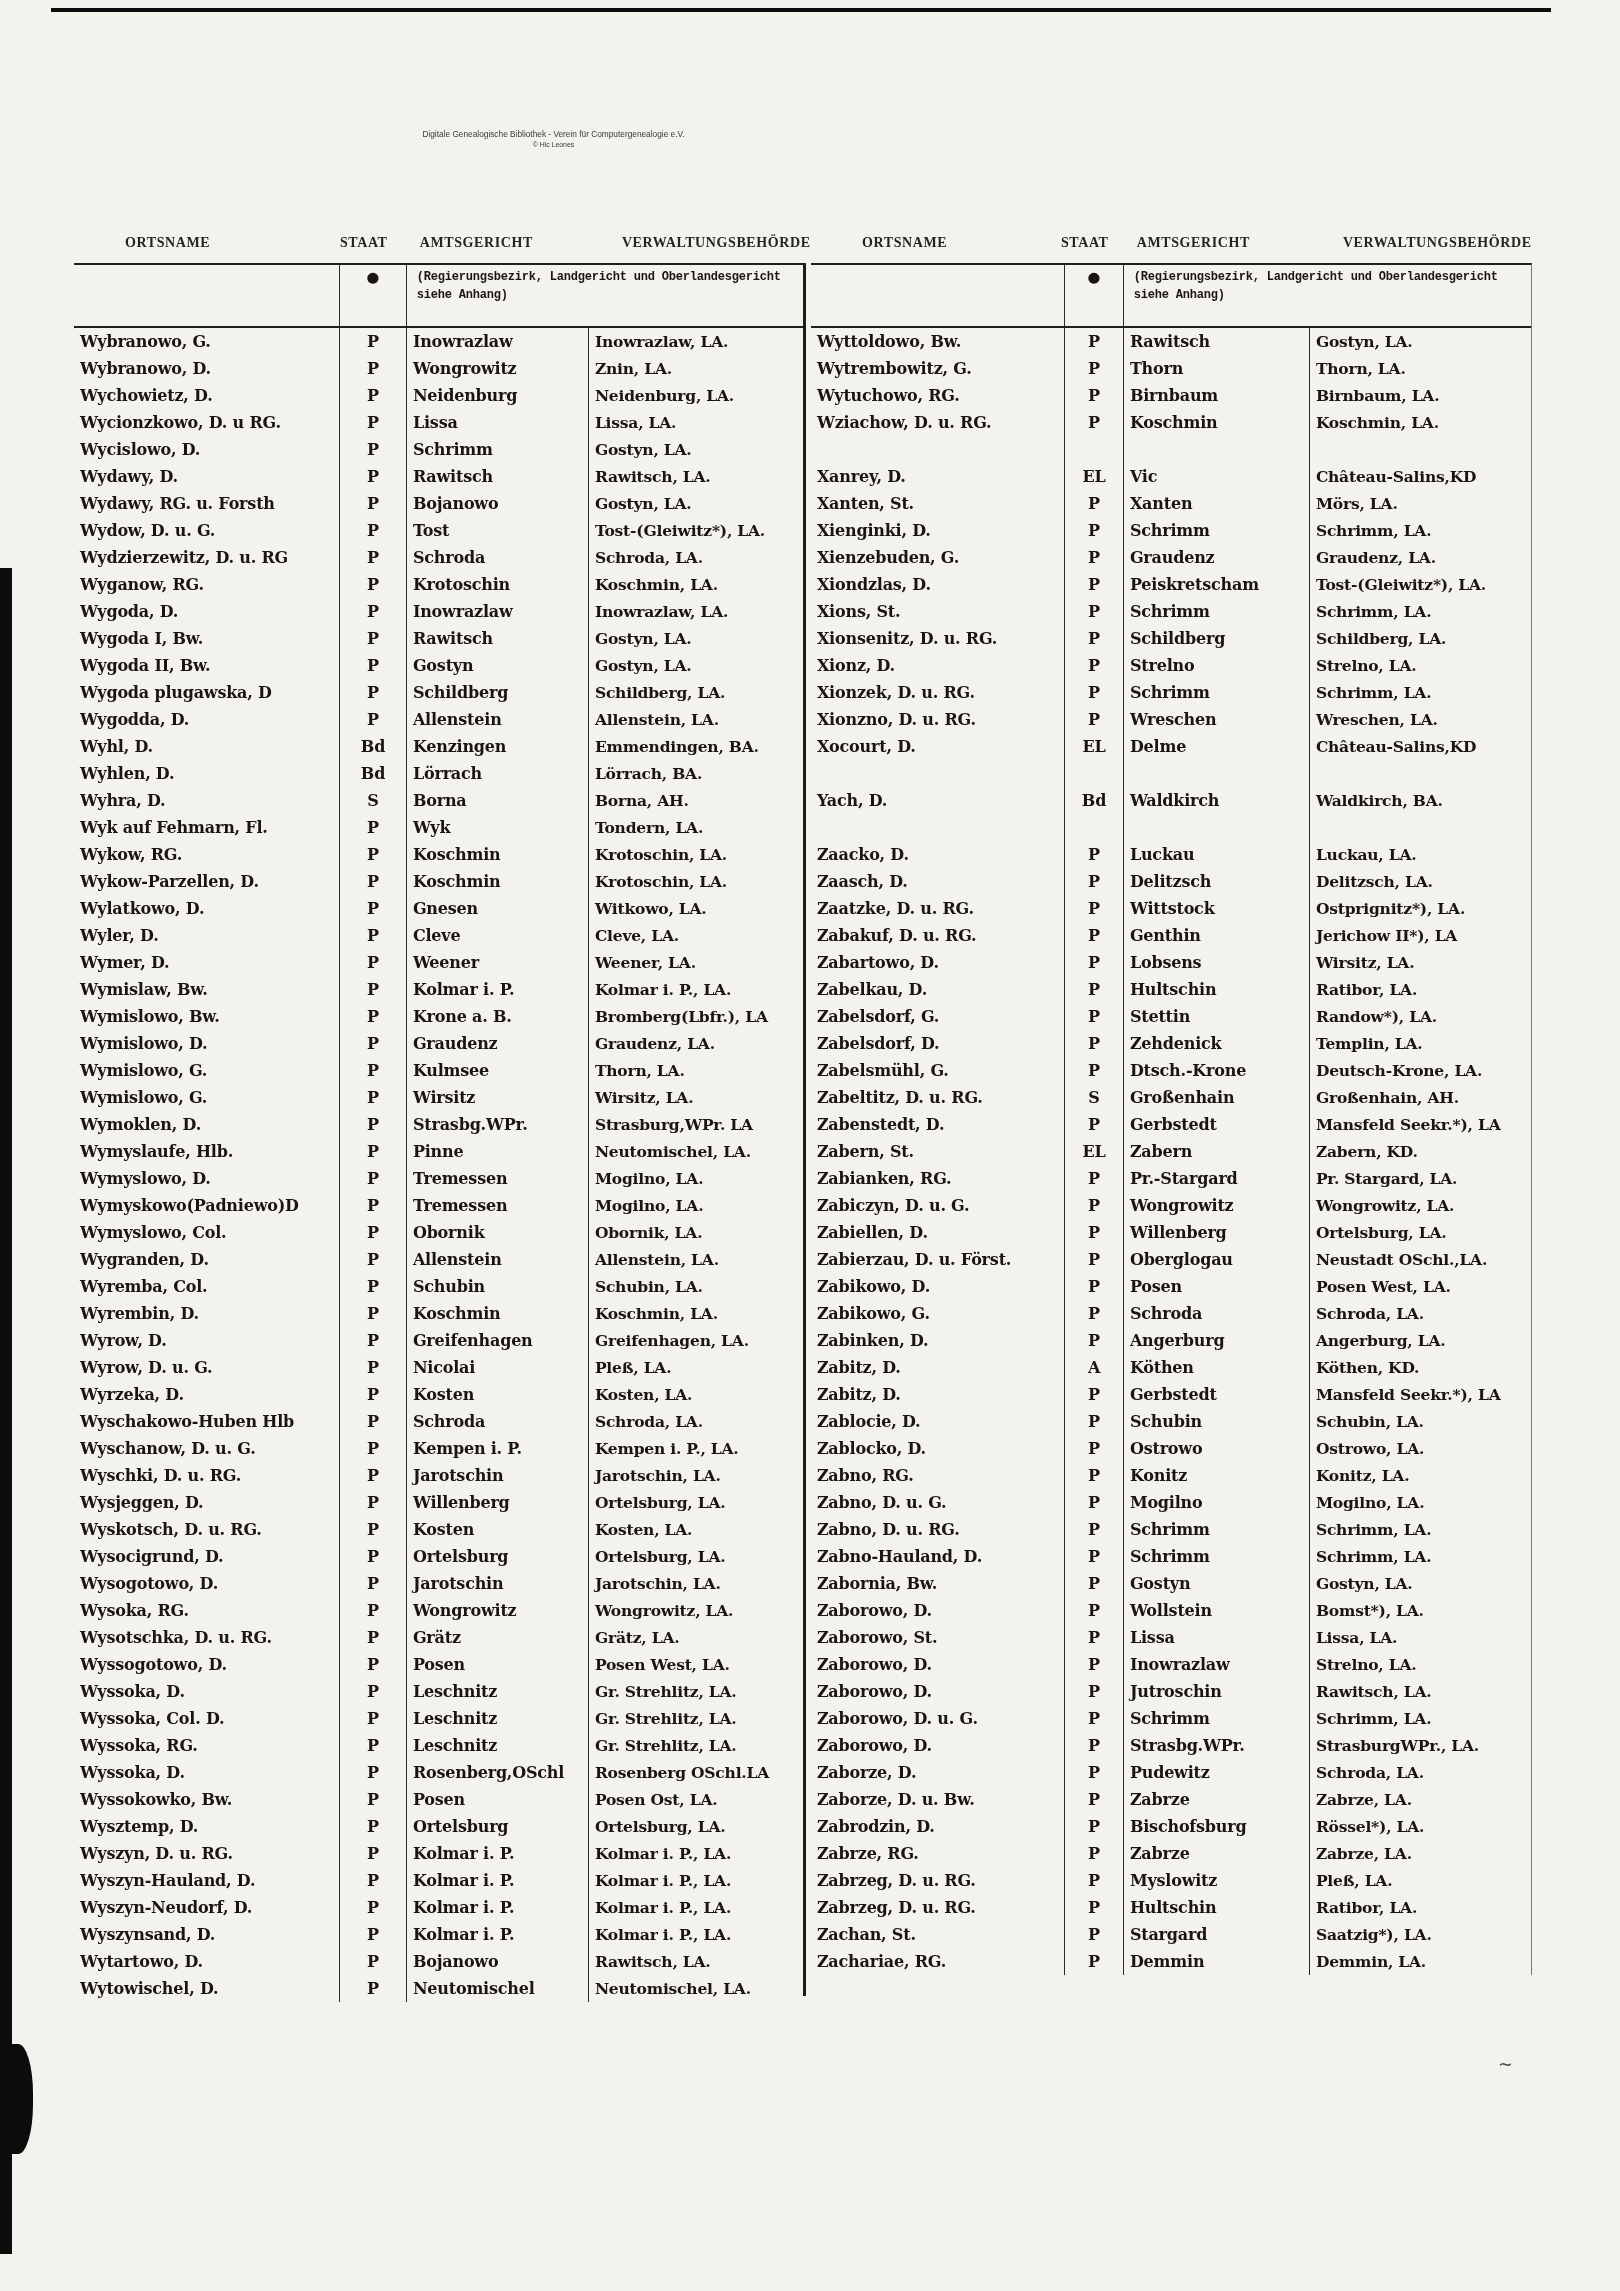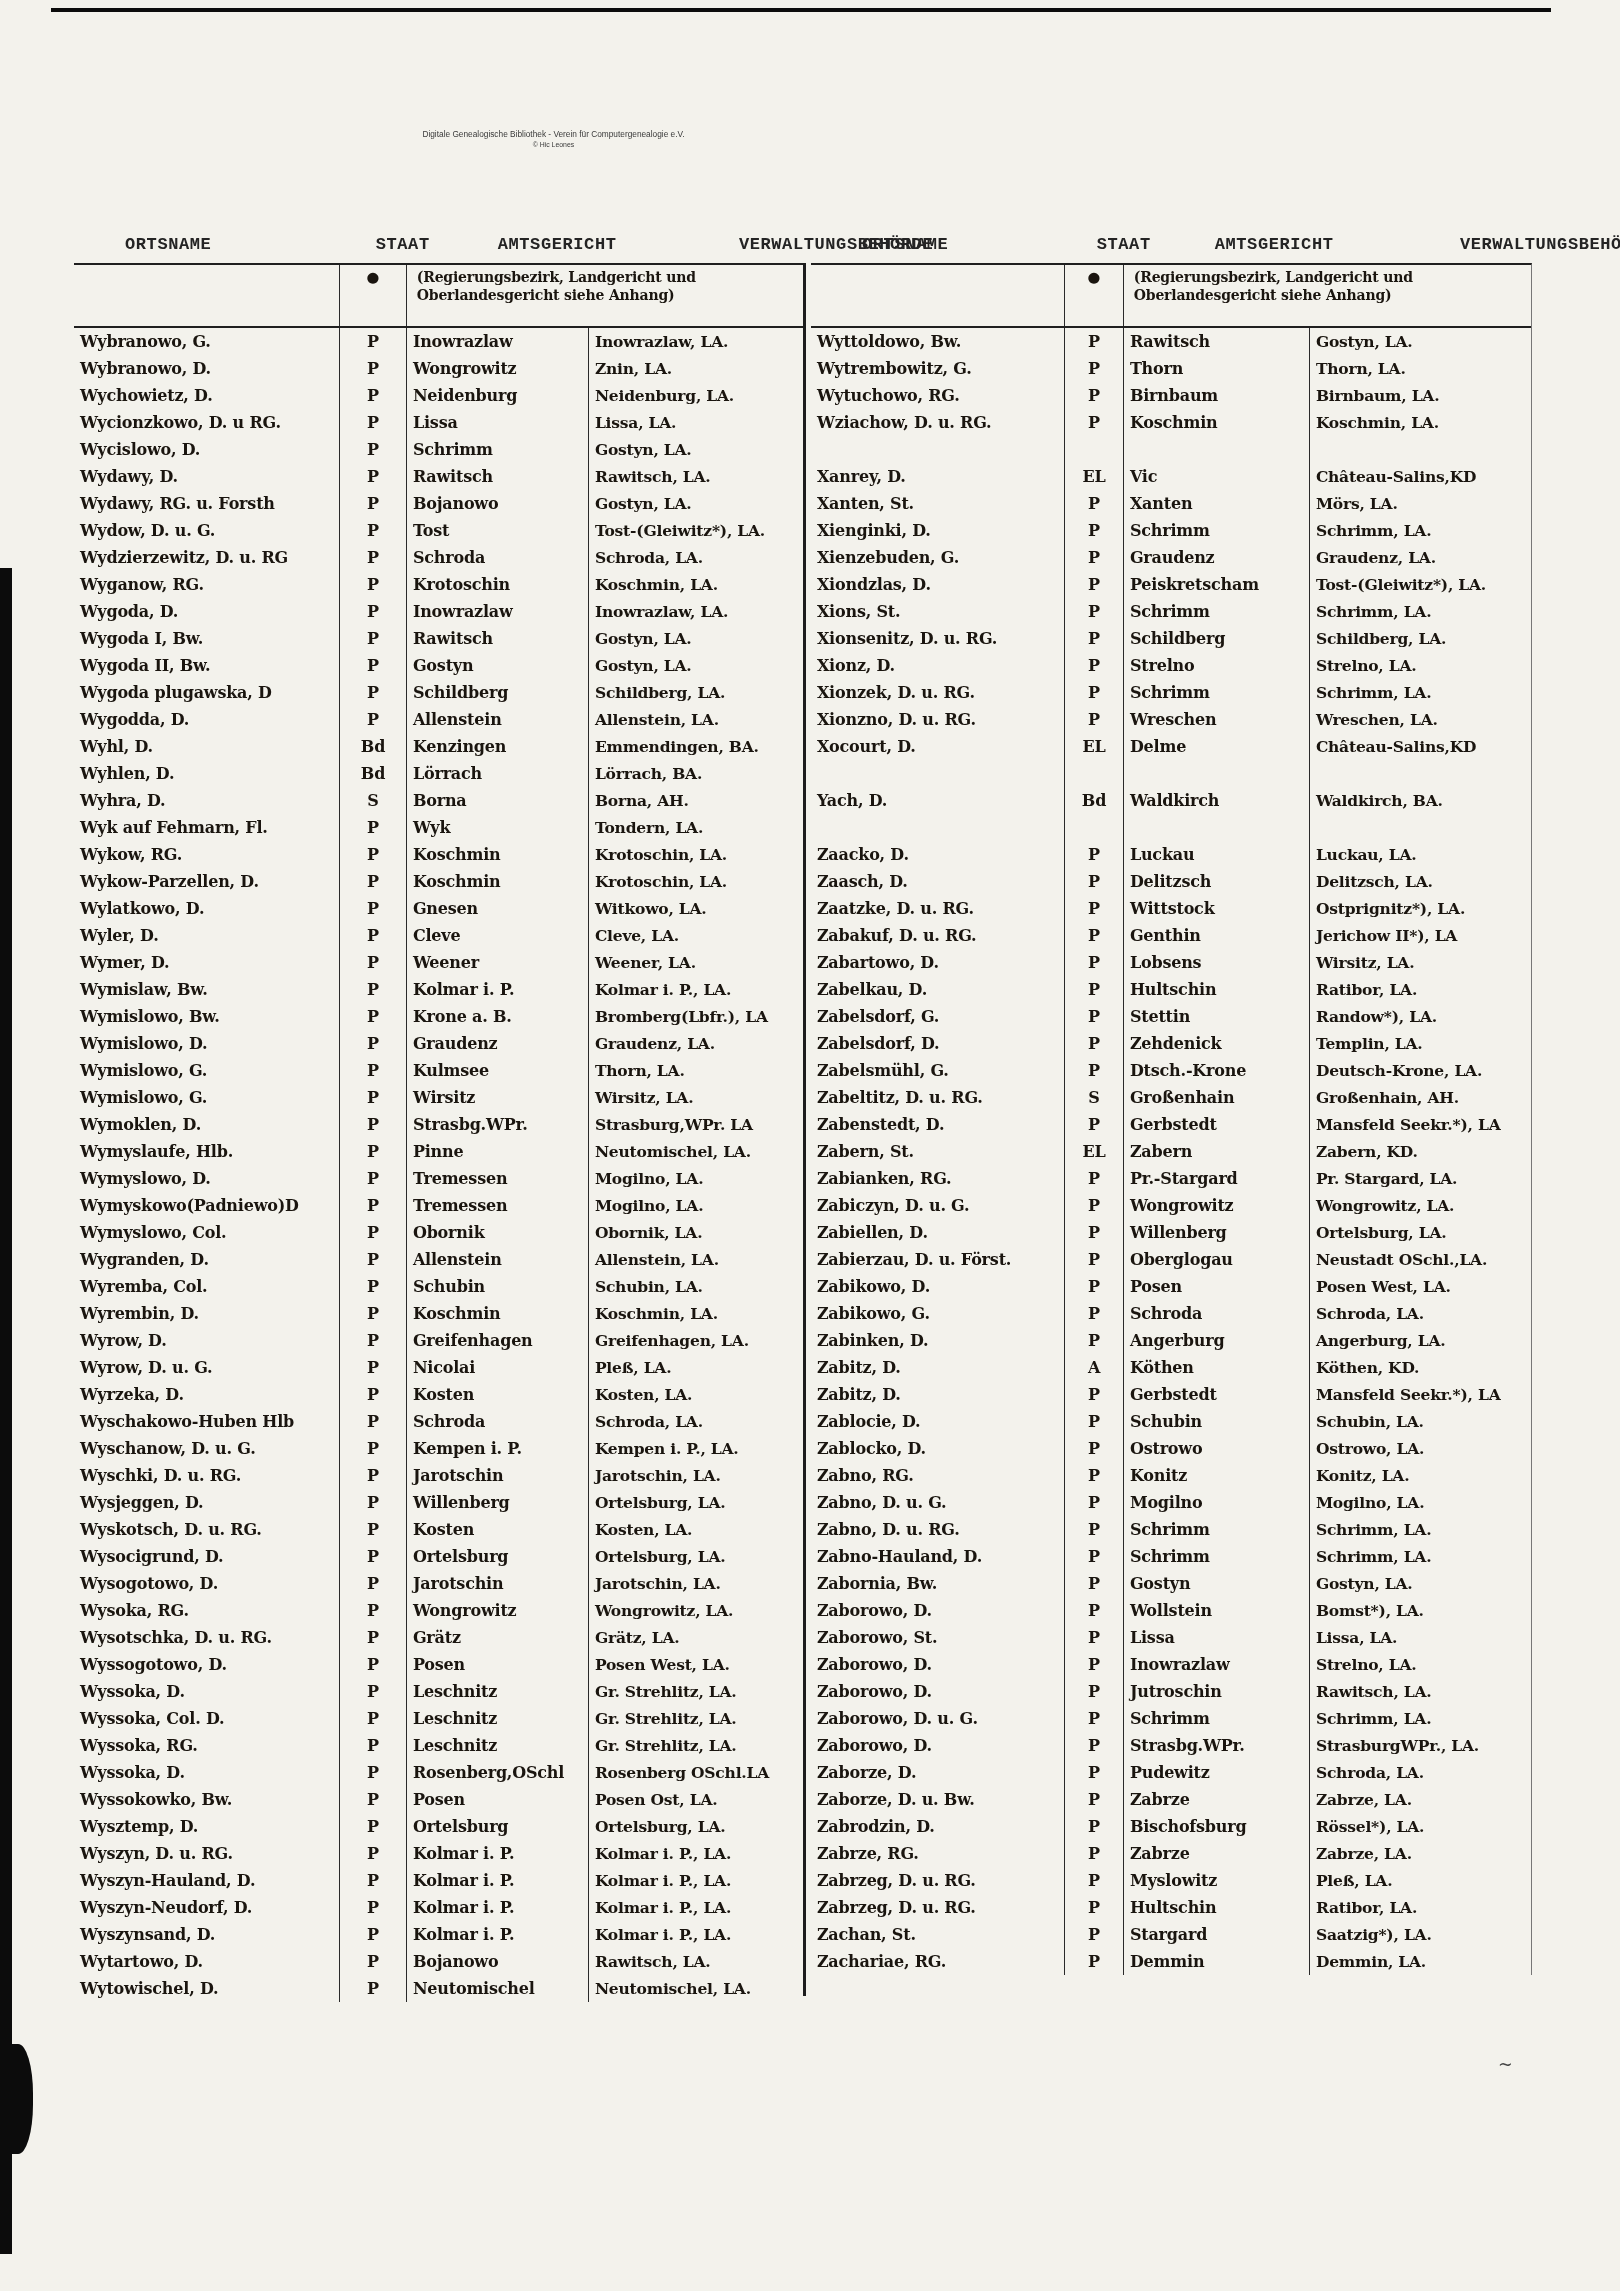--- a/index.html
+++ b/index.html
@@ -11,41 +11,41 @@
   .art-leftstrip{left:0;top:568px;width:11.8px;height:1686px;}
   .art-leftblob{left:0;top:2044px;width:33px;height:110px;border-radius:0 45% 45% 0;}
   .art-tilde{position:absolute;left:1498px;top:2054px;font-size:17.6px;color:#444;background:none;}
   
   .watermark{position:absolute;left:392px;top:129px;width:323px;text-align:center;
              font-family:"Liberation Sans", sans-serif;color:#3a3a3a;}
   .watermark .l1{font-size:8.3px;display:block;}
   .watermark .l2{font-size:6.9px;display:block;margin-top:2px;}
   
   .colheads{position:absolute;top:235px;height:19.6px;display:grid;
-            font-family:Liberation Mono, monospace;font-size:17px;font-weight:bold;
-            letter-spacing:0.6px;color:#242424;gap:39px;}
+            font-family:Liberation Serif, serif;font-size:14px;font-weight:bold;
+            letter-spacing:0.6px;color:#242424;}
   .colheads.left{left:74px;width:729px;grid-template-columns:265px 67px 182px 216px;}
   .colheads.right{left:811px;width:720px;grid-template-columns:253px 59px 186px 222px;}
   .colheads .h0{padding-left:51px;}
   .colheads .h1{text-align:center;margin-left:-17.6px;}
   .colheads .h2{padding-left:13.7px;}
   .colheads .h3{padding-left:5.9px;margin-left:28px;}
   
   .half{position:absolute;top:263px;border-top:2px solid #1f1f1f;}
   .half.left{left:74px;width:729px;}
   .half.right{left:811px;width:720px;border-right:1px solid #777;}
   .thead{display:grid;height:61px;border-bottom:2.9px solid #1f1f1f;}
   .half.left  .thead{grid-template-columns:265px 67px 398px;}
   .half.right .thead{grid-template-columns:253px 59px 409px;}
   .thead .hc{border-left:1.5px solid #2a2a2a;}
   .thead .hc.first{border-left:none;}
   .thead .mark{display:flex;align-items:flex-start;justify-content:center;
                font-size:14.7px;line-height:19.6px;padding-top:2px;}
-  .thead .note{font-size:14px;font-weight:700;line-height:18.6px;padding:2.9px 3.9px 0 9.8px;
-               letter-spacing:-0.2px;}
+  .thead .note{font-size:12px;font-weight:700;line-height:18.6px;padding:2.9px 3.9px 0 9.8px;
+               letter-spacing:-0.2px;font-family:Liberation Mono, monospace;}
   .trow{display:grid;height:27px;}
   .half.left  .trow{grid-template-columns:265px 67px 182px 216px;}
   .half.right .trow{grid-template-columns:253px 59px 186px 222px;}
   .tcell{font-size:16px;font-weight:700;line-height:27px;letter-spacing:-0.2px;
          white-space:nowrap;overflow:hidden;padding-left:5.9px;}
   .tcell.s1{text-align:center;padding-left:0;border-left:1.5px solid #2a2a2a;}
   .tcell.s2{border-left:1.5px solid #2a2a2a;}
   .tcell.s3{border-left:1.5px solid #2a2a2a;font-size:15.5px;}
   .centerline{position:absolute;left:803px;top:263px;width:2.9px;height:1733px;background:#1d1d1d;}
 </style>

